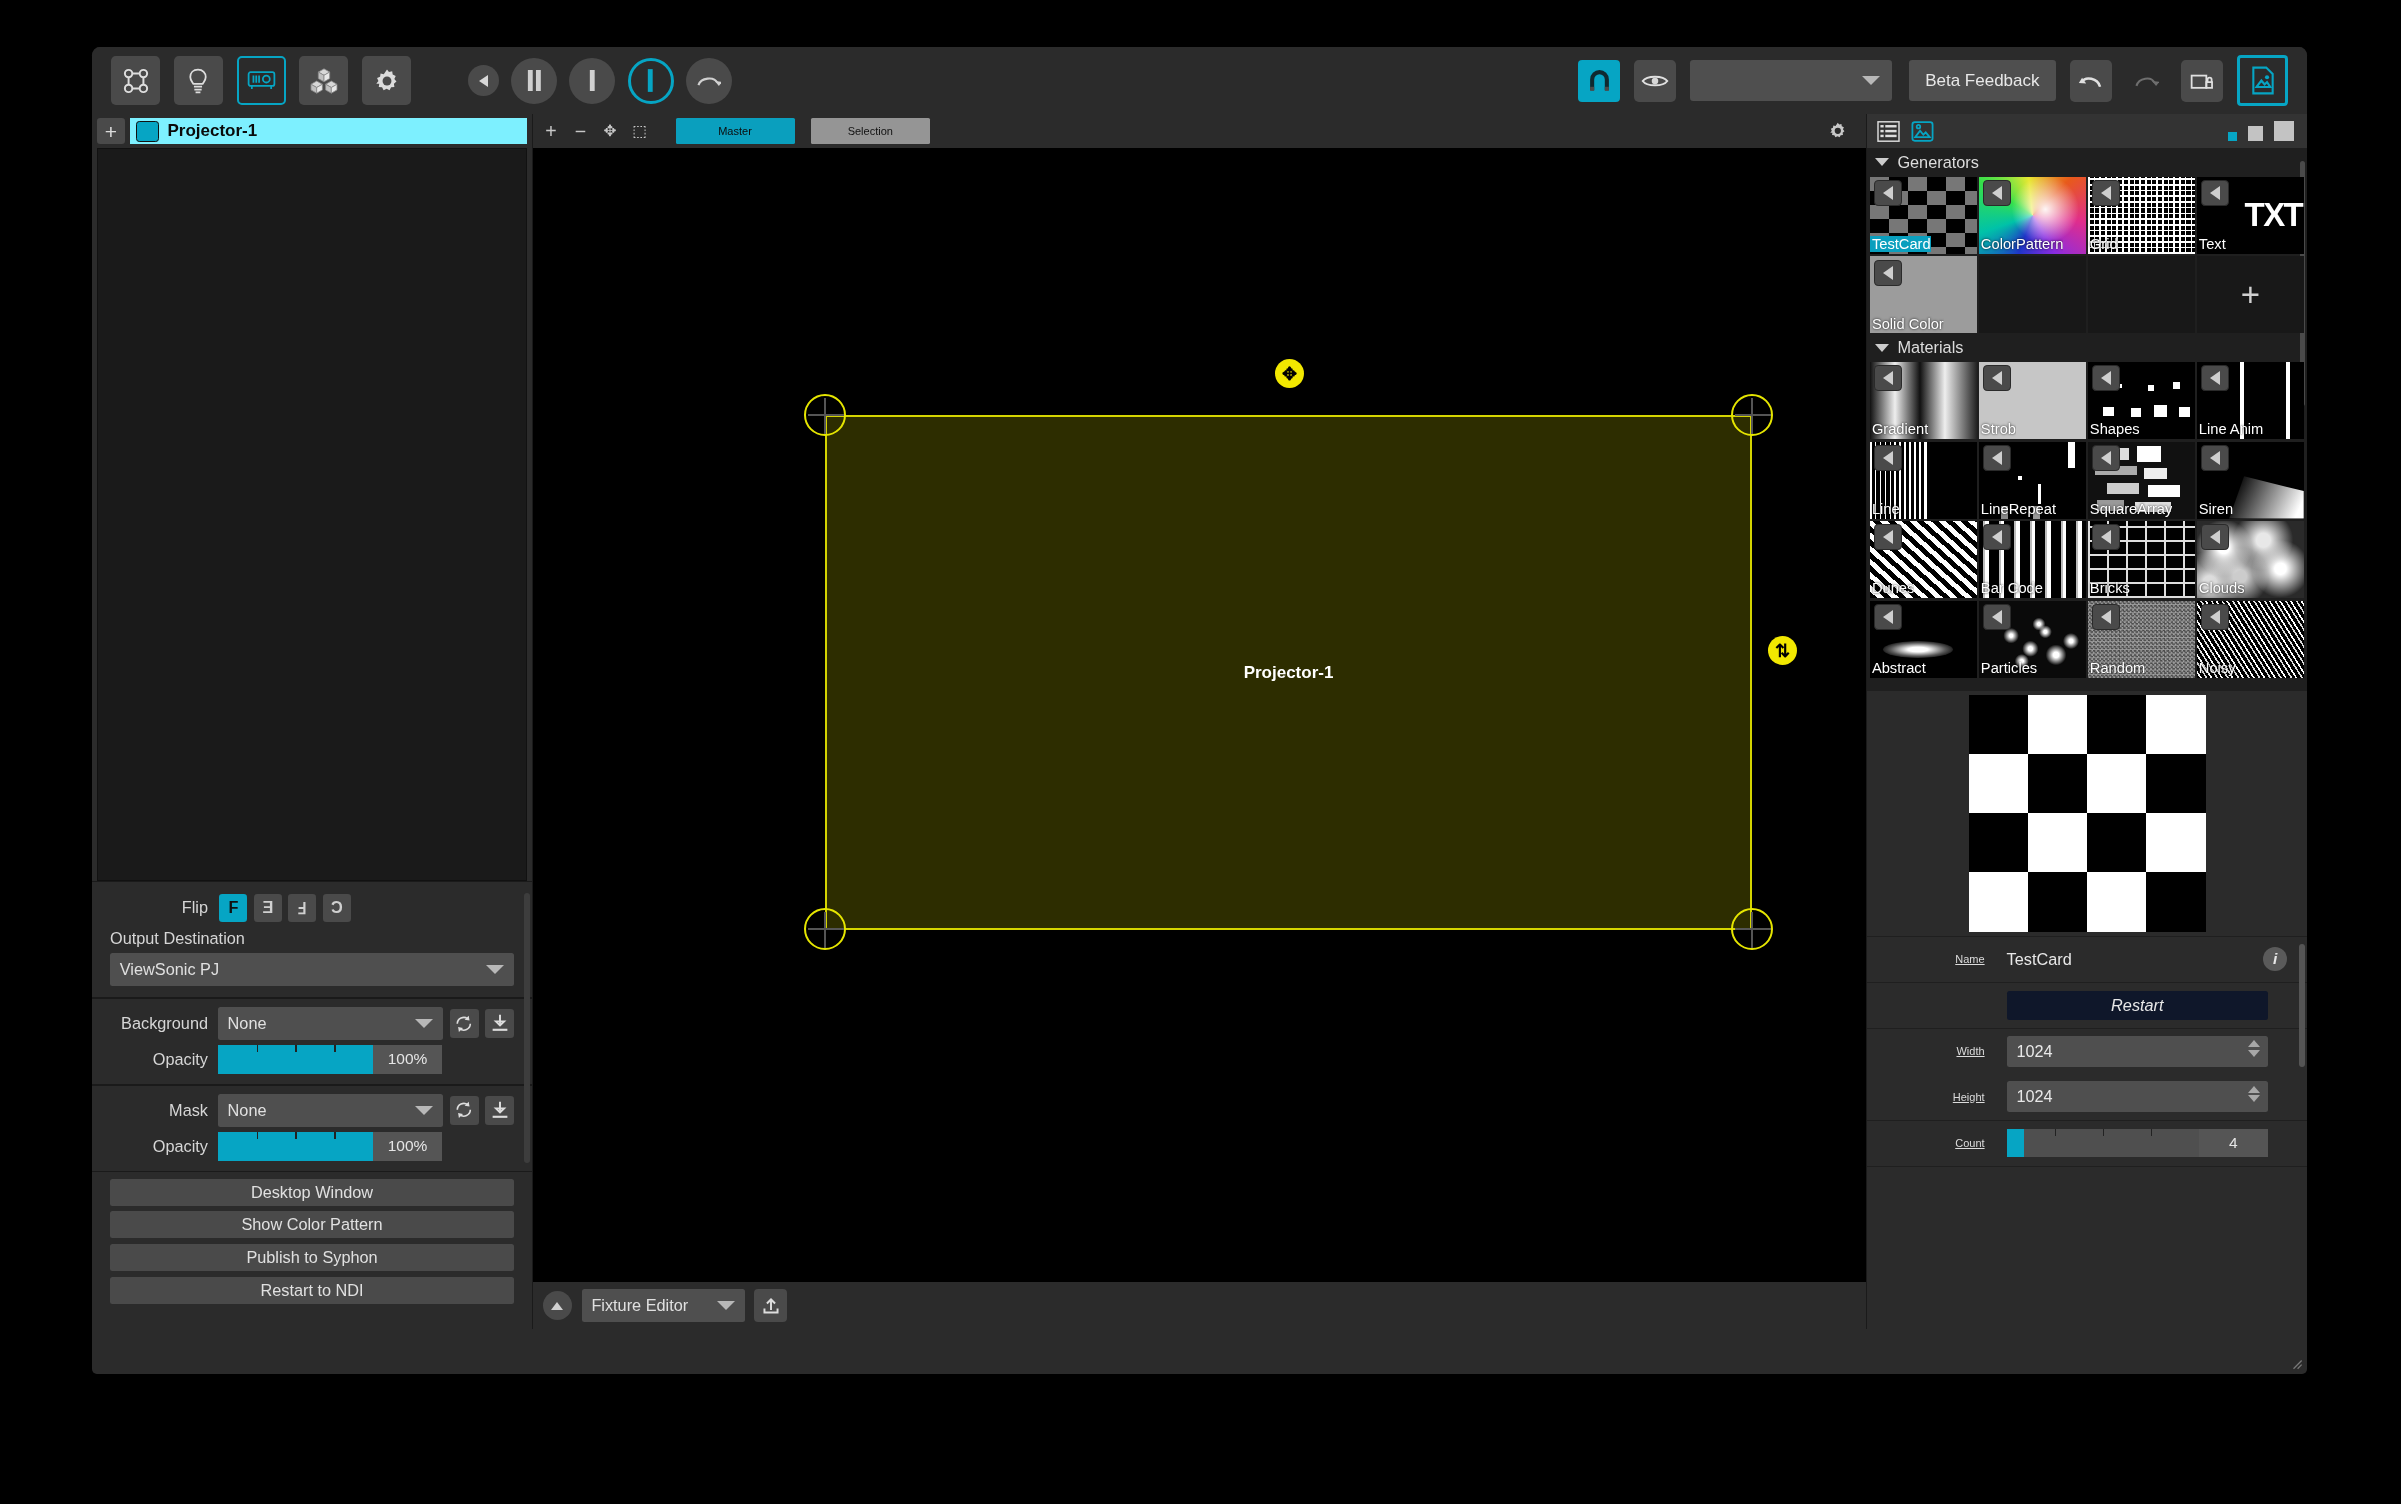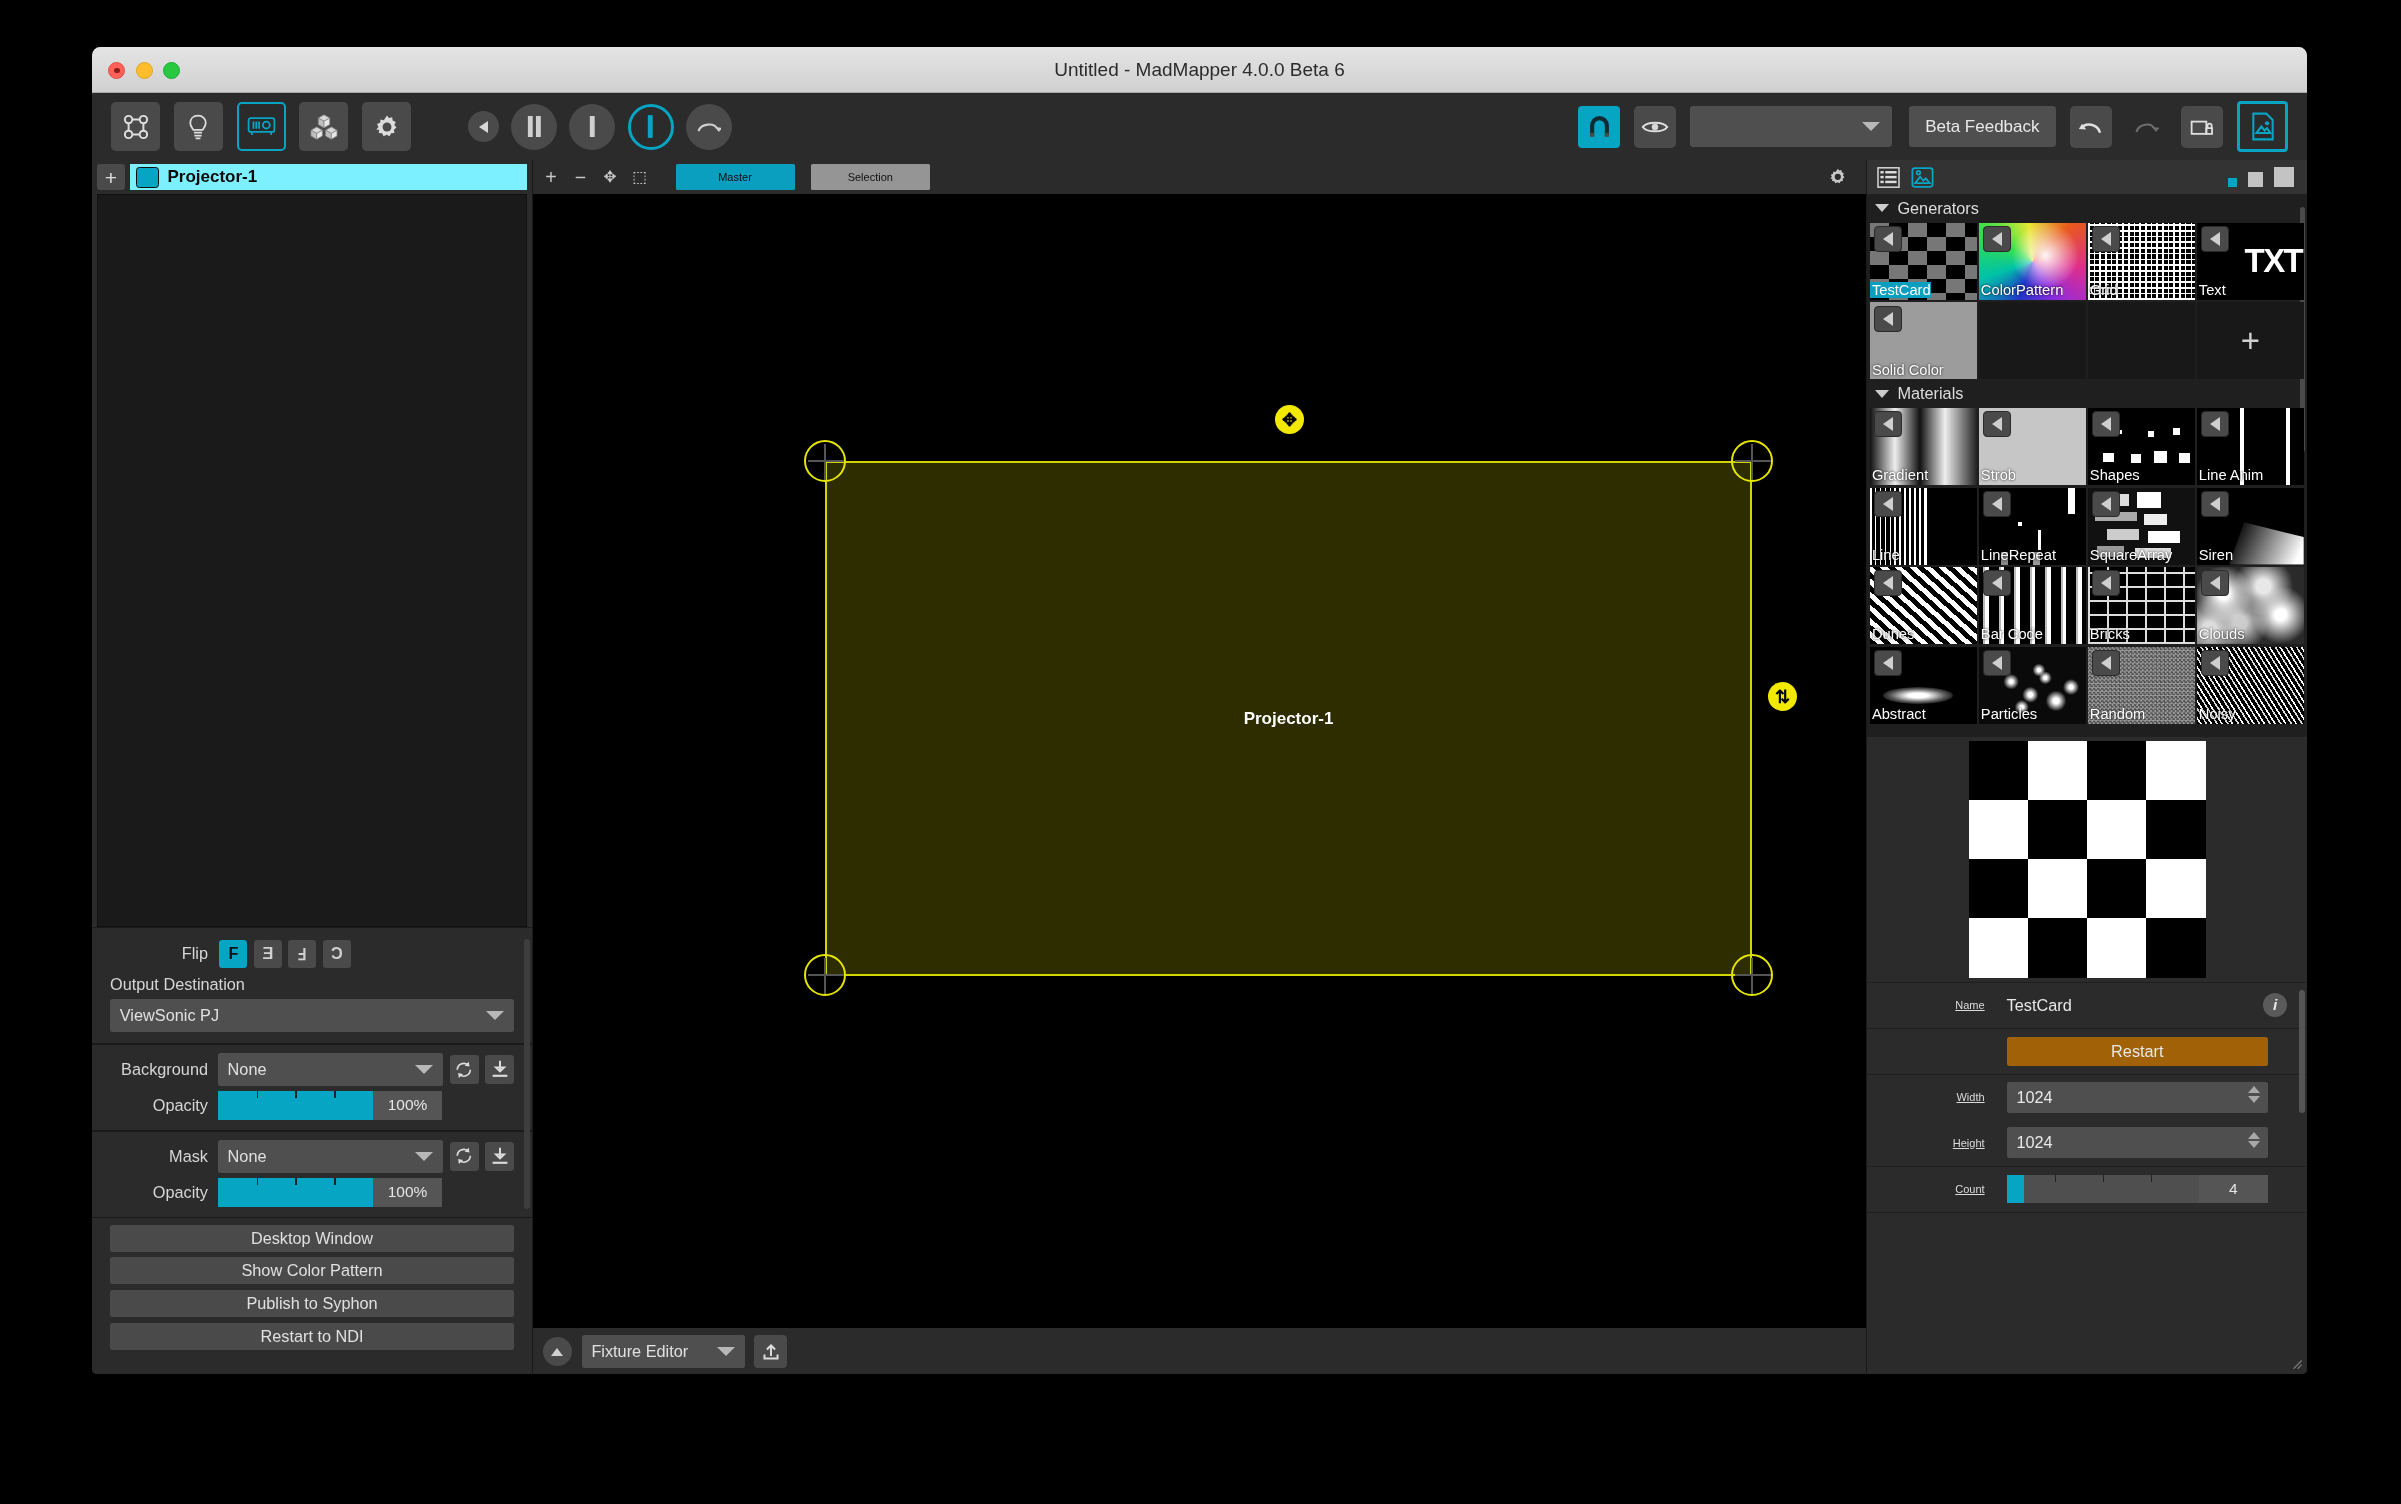--- a/index.html
+++ b/index.html
@@ -173,43 +173,35 @@
               color: #e0e0e0; font-size: 15.5px; }
   .prev-sel .caret { position: absolute; right: 8.2px; top: 9px; }
   .preview-area { height: 245px; background: #2b2b2b; display: flex; align-items: center; justify-content: center; }
   .checker { width: 237px; height: 237px; display: grid; grid-template-columns: repeat(4,1fr); grid-template-rows: repeat(4,1fr); }
   .prop-panel { background: #2b2b2b; position: relative; }
   .pp-row { display: flex; align-items: center; height: 46px; padding: 0 19.6px; border-top: 1.6px solid #1f1f1f; }
   .pp-label { color: #dcdcdc; font-size: 11px; text-align: right; width: 98px; margin-right: 22px; text-decoration: underline; }
   .pp-value { color: #e8e8e8; font-size: 16.3px; }
   .info-i { margin-left: auto; width: 24.5px; height: 24.5px; border-radius: 50%; background: #5a5a5a;
             color: #e8e8e8; display:flex;align-items:center;justify-content:center;font-size:15.5px;font-style:italic;font-weight:bold;}
-  .restart-btn { margin-left: auto; margin-right: 19.6px; width: 261px; height: 29px; background: #a16207;
-                 border-radius: 2.5px; display:flex;align-items:center;justify-content:center;color:#e8e8e8;font-size:16.3px;}
+  .restart-btn { margin-left: auto; margin-right: 19.6px; width: 261px; height: 29px; background: #0f172a;
+                 border-radius: 2.5px; display:flex;align-items:center;justify-content:center;color:#e8e8e8;font-size:16.3px;font-style:italic;}
   .num-field { flex: 1; height: 31px; background: #4f4f4f; border-radius: 2.5px; display: flex; align-items: center;
                padding: 0 9.8px; color: #e8e8e8; font-size: 16.3px; position: relative; margin-right: 19.6px; }
   .spin { position: absolute; right: 8.2px; top: 4.9px; display: flex; flex-direction: column; gap: 2.5px; }
   .spin-up { width:0;height:0;border-left:6.5px solid transparent;border-right:6.5px solid transparent;border-bottom:7.4px solid #a8a8a8;}
   .spin-dn { width:0;height:0;border-left:6.5px solid transparent;border-right:6.5px solid transparent;border-top:7.4px solid #a8a8a8;}
   .right-scroll { position: absolute; right: 2.5px; top: 8.2px; width: 5.7px; height: 123px; background: #555; border-radius:3.3px;}
   .resize-grip { position: absolute; right: 3.3px; bottom: 3.3px; width: 16.3px; height: 16.3px; }
 </style>
 </head>
 <body>
 
 <div class="window">
 
-  <div class="titlebar">
-    <div class="traffic">
-      <div class="tl red"></div>
-      <div class="tl yellow"></div>
-      <div class="tl green"></div>
-    </div>
-    <div class="title-text">Untitled - MadMapper 4.0.0 Beta 6</div>
-  </div>
 
   <div class="toolbar">
     <div class="tb-btn">
       <svg width="28" height="28" viewBox="0 0 34 34">
           <g fill="none" stroke="#ddd" stroke-width="2.4">
         <circle cx="8" cy="8" r="4.5"></circle>
             <circle cx="26" cy="8" r="4.5"></circle>
             <circle cx="8" cy="26" r="4.5"></circle>
             <circle cx="26" cy="26" r="4.5"></circle>
         <path d="M12.5 8h9M12.5 26h9M8 12.5v9M26 12.5v9"></path>

